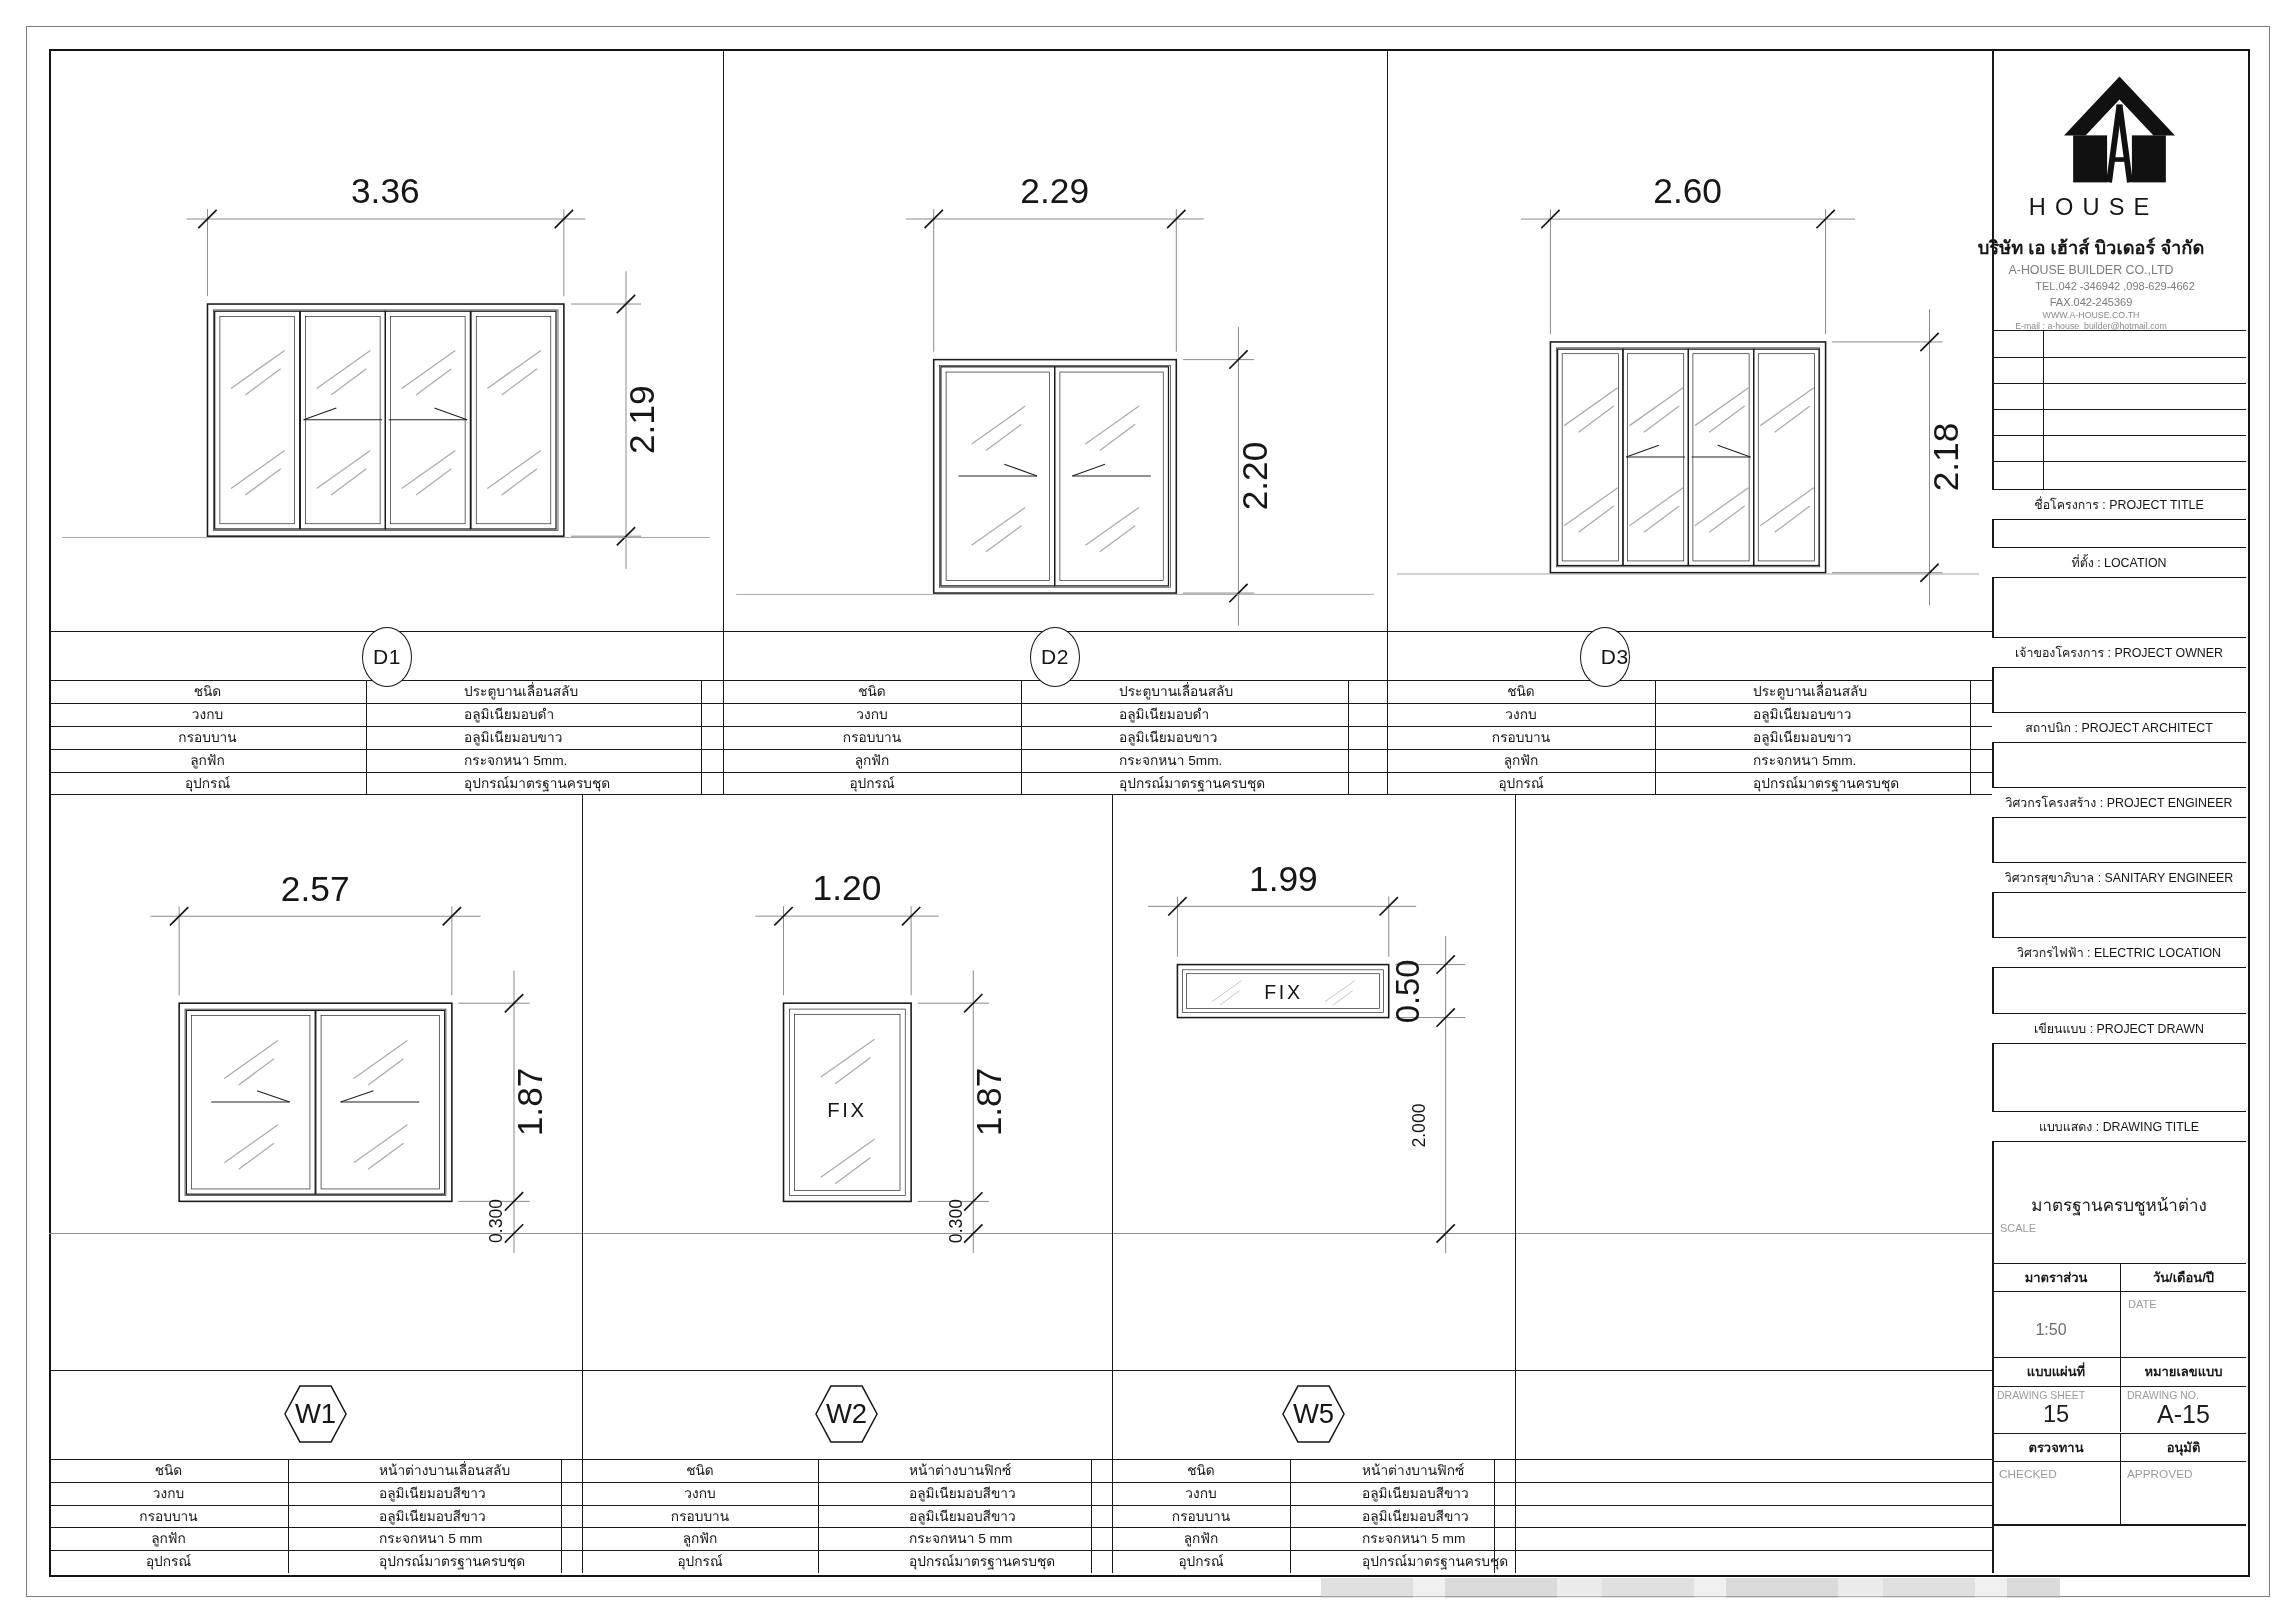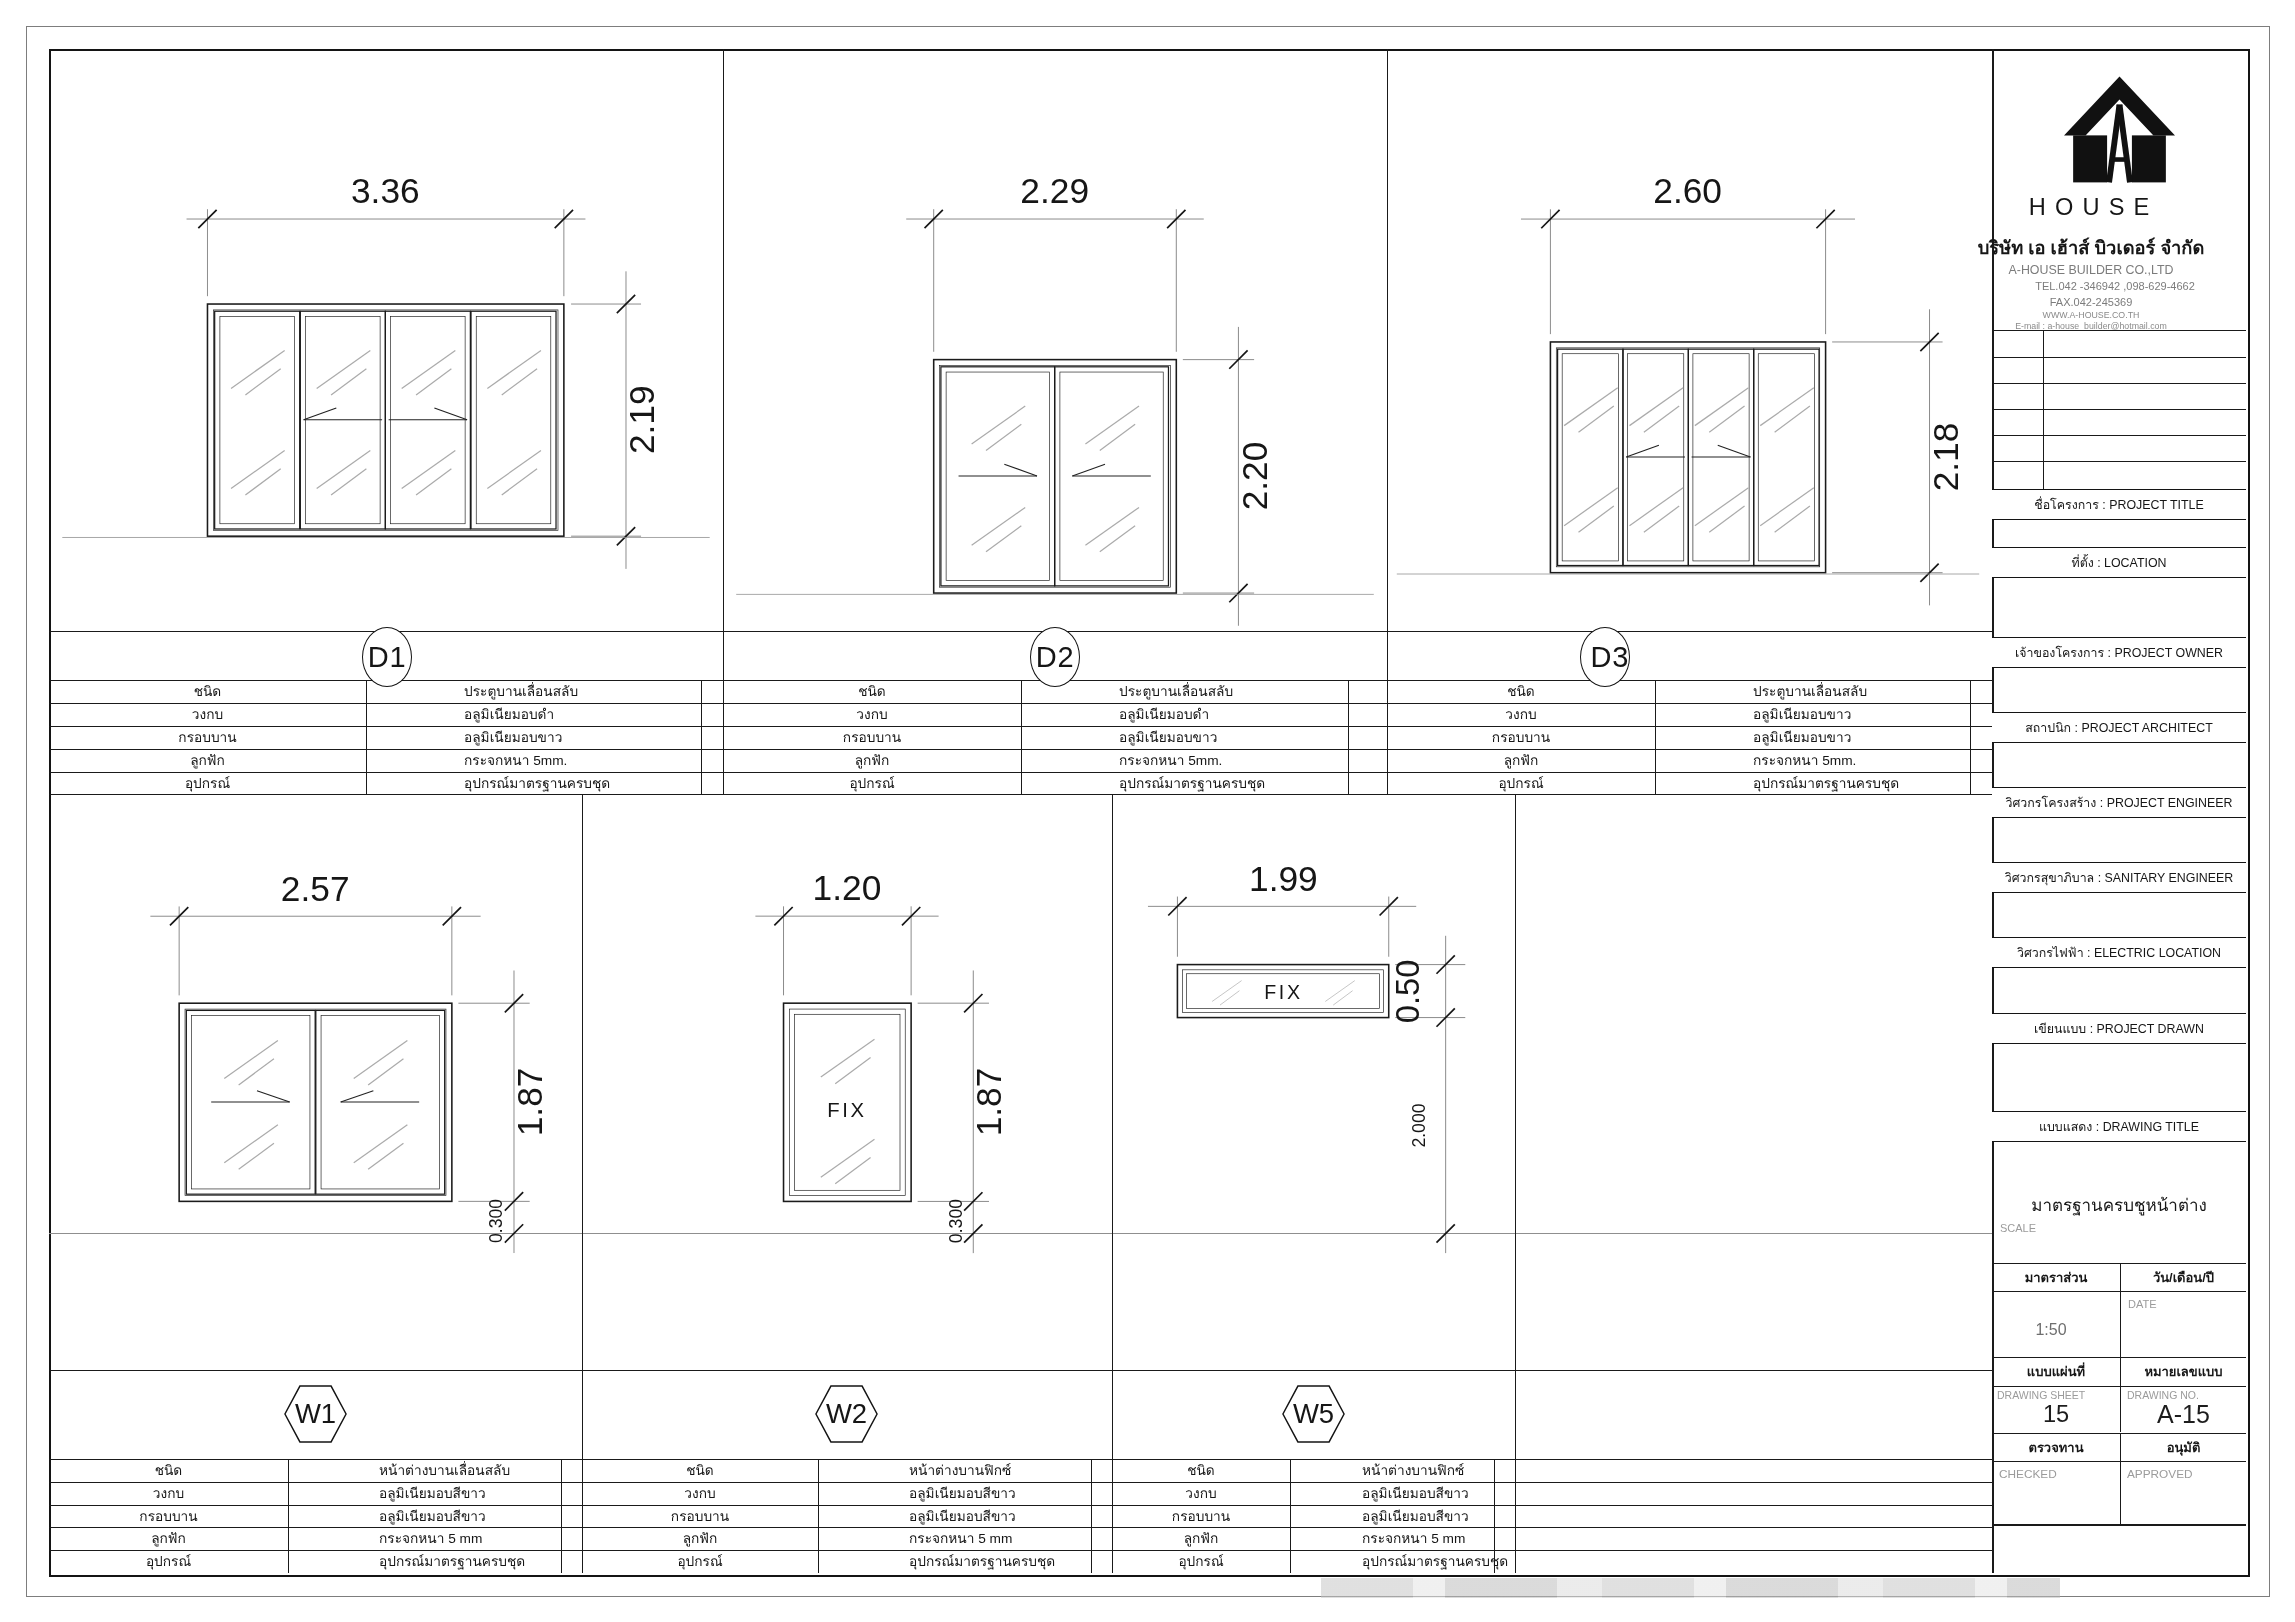--- a/index.html
+++ b/index.html
@@ -5,21 +5,21 @@
   html,body{margin:0;padding:0;background:#e8e8e8;}
   .page{position:relative;width:2295px;height:1622px;background:#ffffff;overflow:hidden;
         font-family:"Liberation Sans","DejaVu Sans",sans-serif;color:#161616;}
   .abs{position:absolute;}
   .hl{position:absolute;background:#1a1a1a;height:0.9px;}
   .vl{position:absolute;background:#1a1a1a;width:0.9px;}
   .hlg{position:absolute;background:#8f8f8f;height:0.7px;}
   .t{position:absolute;font-size:13.7px;height:23px;line-height:23px;white-space:nowrap;color:#161616;}
   .lc{text-align:center;}
   .bub{position:absolute;width:48px;height:58px;border:1.4px solid #141414;border-radius:50%;
-       display:flex;align-items:center;justify-content:center;font-size:29px;font-weight:300;
+       display:flex;align-items:center;justify-content:center;font-size:21px;font-weight:300;
        background:#fff;letter-spacing:0.7px;}
   .hex{position:absolute;width:65px;height:60px;}
   .hex .lbl{position:absolute;left:0;top:0;width:100%;height:100%;display:flex;align-items:center;
        justify-content:center;font-size:27.5px;font-weight:300;}
   .fs{position:absolute;left:1992px;width:254px;height:29px;border-top:1px solid #141414;
       border-bottom:1px solid #141414;display:flex;align-items:center;justify-content:center;
       font-size:12.4px;font-weight:500;background:#fff;white-space:nowrap;overflow:hidden;}
   .th{position:absolute;font-size:13px;font-weight:700;text-align:center;height:25px;line-height:29px;white-space:nowrap;}
   .gy{position:absolute;font-size:11px;color:#9b9b9b;white-space:nowrap;}
   .val{position:absolute;text-align:center;color:#1d1d1d;white-space:nowrap;}

